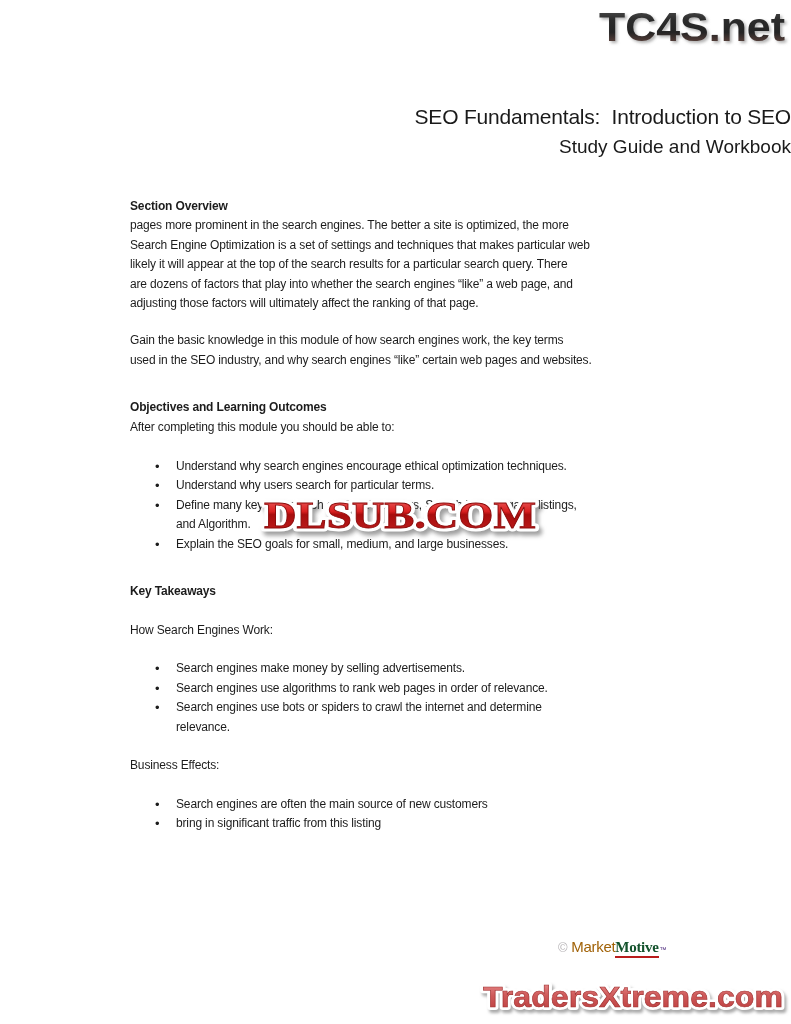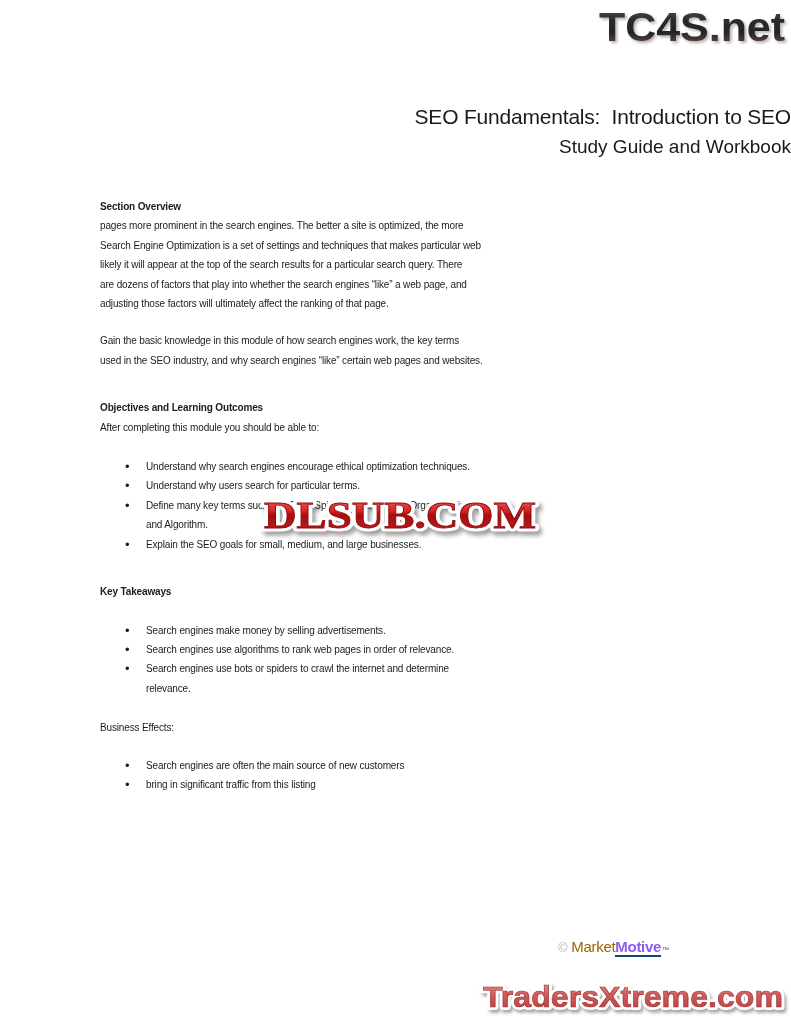--- a/index.html
+++ b/index.html
@@ -5,22 +5,22 @@
   html,body{margin:0;padding:0;background:#ffffff;}
   .page{position:relative;width:791px;height:1024px;background:#fff;overflow:hidden;
         font-family:"Liberation Sans",sans-serif;color:#1c1c1c;padding-left:35px;}
 
   
   .titleblock{position:absolute;top:105px;left:0;width:791px;text-align:right;}
   .doc-title{font-size:21px;letter-spacing:-0.2px;white-space:pre;color:#1a1a1a;}
   .doc-subtitle{font-size:19px;margin-top:7px;color:#1a1a1a;}
 
   
-  .content{position:absolute;left:100px;top:197px;width:600px;
-           font-size:10px;letter-spacing:-0.15px;line-height:19.4px;}
+  .content{position:absolute;left:130px;top:197px;width:600px;
+           font-size:12px;letter-spacing:-0.15px;line-height:19.4px;}
   .h{font-weight:bold;}
   .ln{display:block;white-space:pre;}
   .para-gap{margin-top:18px;}
   .sec-gap{margin-top:28px;}
   .sub-gap{margin-top:19.4px;}
   ul{list-style:none;margin:0;padding:0;}
   ul.blist{margin-top:20px;}
   ul.blist2{margin-top:19px;}
   li{position:relative;padding-left:46px;}
   li::before{content:"\2022";position:absolute;left:25px;top:0;font-size:13px;color:#1c1c1c;}
@@ -32,21 +32,21 @@
   .wm-dlsub{left:254px;top:493px;width:292px;height:46px;z-index:6;
             filter:drop-shadow(3px 4px 2px rgba(80,80,80,0.55));}
   .wm-traders{left:474px;top:977px;width:318px;height:42px;
               filter:drop-shadow(2px 3px 1.5px rgba(100,100,100,0.55));}
 
   
   .mm{position:absolute;left:558px;top:938px;display:flex;align-items:baseline;
       font-size:15px;letter-spacing:-0.3px;white-space:nowrap;}
   .mm-c{color:#b7b4b7;font-size:13px;margin-right:4px;}
   .mm-market{color:#a16207;font-weight:500;}
-  .mm-motive{color:#8b5cf6;font-weight:bold;border-bottom:2px solid #0c4a6e;padding-bottom:0px;}
+  .mm-motive{color:#14532d;font-weight:bold;border-bottom:2px solid #b91c1c;padding-bottom:0px;font-family:Liberation Serif, serif;}
   .mm-tm{color:#4f2d7f;font-size:7px;vertical-align:super;margin-left:1px;}
 </style>
 </head>
 <body>
 
 <div class="page">
 
   <svg class="wm wm-tc4s" viewBox="0 0 196 48">
     <defs>
       <linearGradient id="gTc" x1="0" y1="0" x2="0" y2="1">
@@ -91,20 +91,21 @@
       <li>
         <span class="ln">Define many key terms such as SERP, Spiders, Search bots, Organic listings,</span>
         <span class="ln">and Algorithm.</span>
       </li>
       <li>
         <span class="ln">Explain the SEO goals for small, medium, and large businesses.</span>
       </li>
     </ul>
 
     <div class="h sec-gap">Key Takeaways</div>
+    <div class="sub-gap">How Search Engines Work:</div>
     <ul class="blist2">
       <li>
         <span class="ln">Search engines make money by selling advertisements.</span>
       </li>
       <li>
         <span class="ln">Search engines use algorithms to rank web pages in order of relevance.</span>
       </li>
       <li>
         <span class="ln">Search engines use bots or spiders to crawl the internet and determine</span>
         <span class="ln">relevance.</span>

